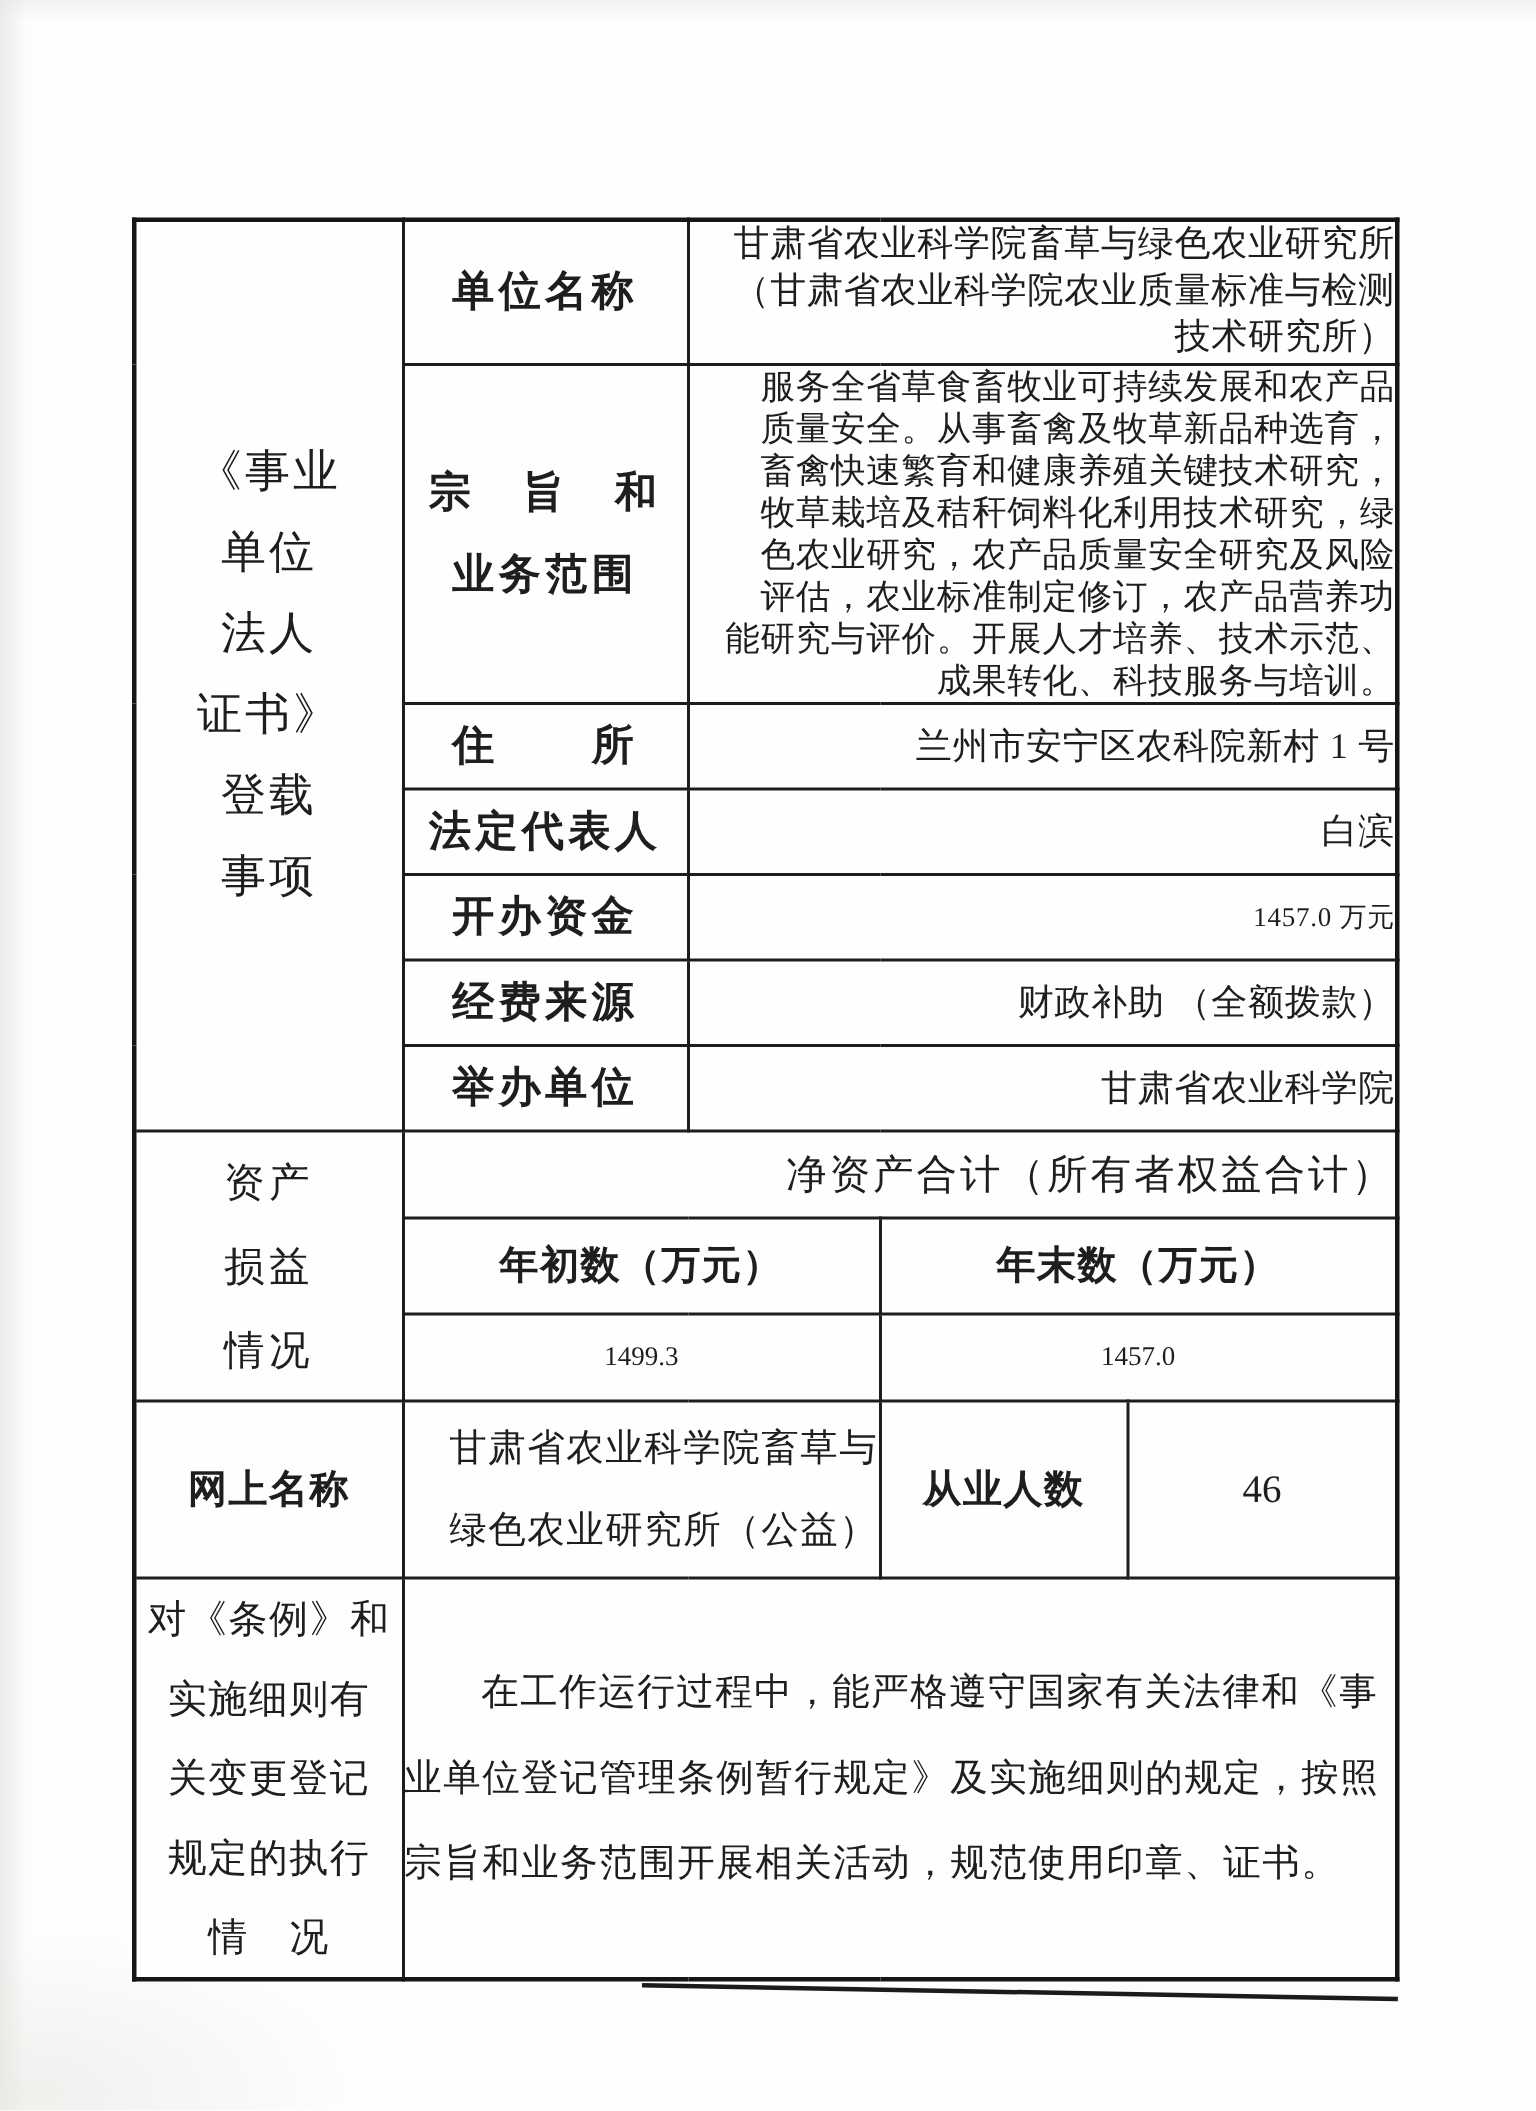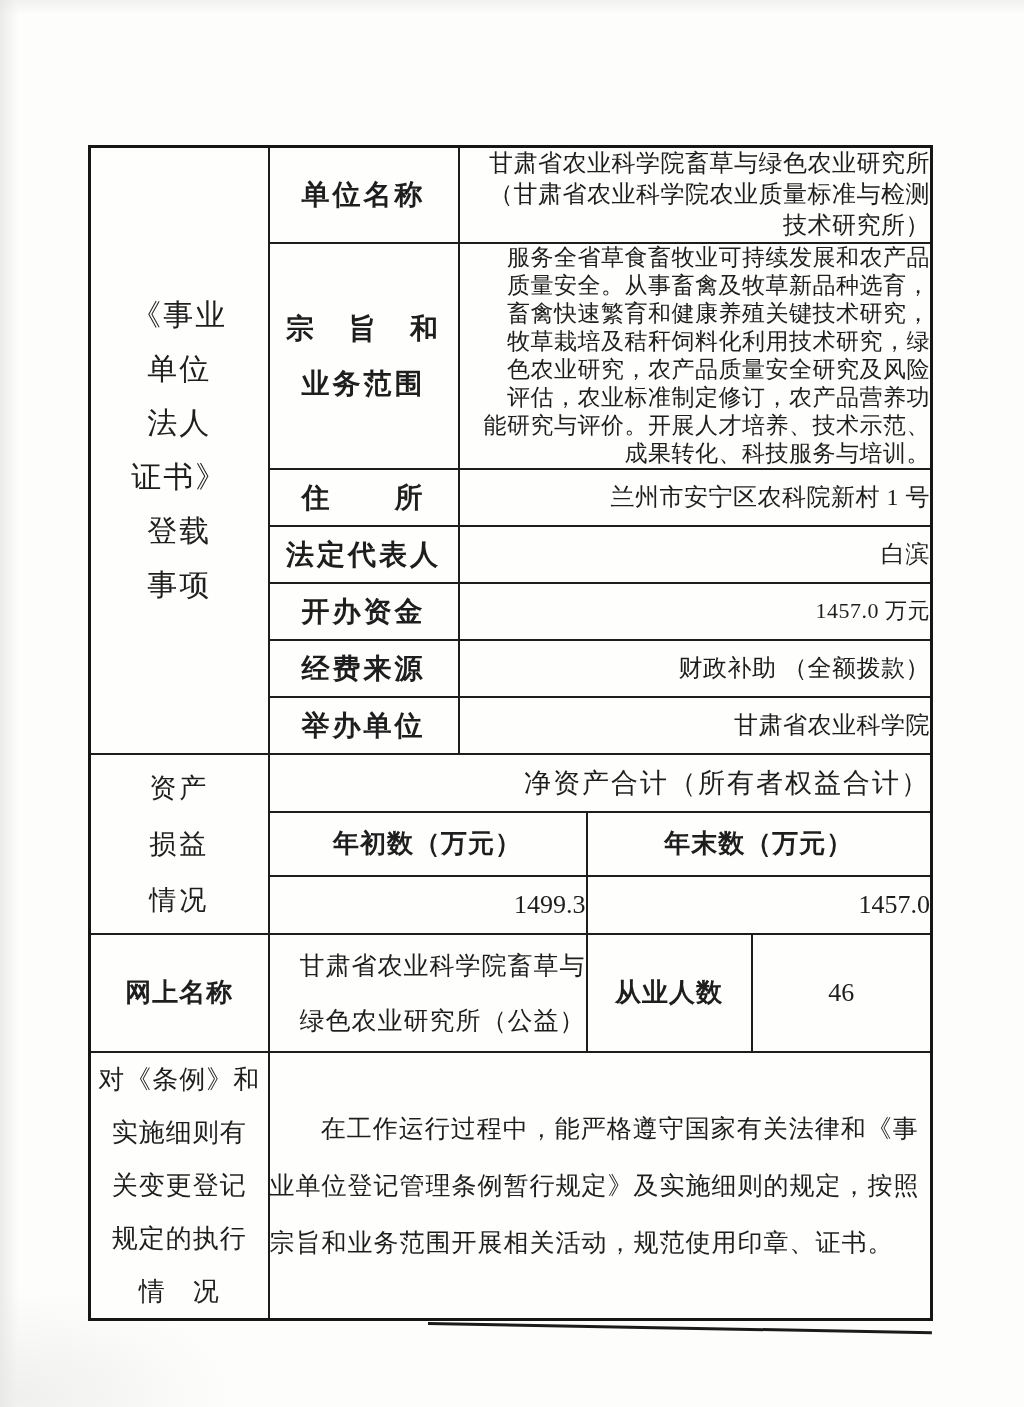--- a/index.html
+++ b/index.html
@@ -83,38 +83,38 @@
 
   
   .value {
     text-align: right;
     font-size: 24px;
     padding: 2px 8px 2px 13px;
     letter-spacing: 0.5px;
   }
   .value-3line { line-height: 31px; }
   .value-8line { line-height: 28px; font-size: 23px; padding-top: 0; padding-bottom: 0; }
-  .value-money { font-size: 22px; }
+  .value-money { font-size: 18px; }
 
   
   .assets-header {
     text-align: right;
     font-size: 27px;
     font-weight: 400;
     letter-spacing: 2px;
   }
   .assets-col-label {
     text-align: center;
     font-size: 26px;
     font-weight: 600;
     letter-spacing: 1px;
   }
   .assets-value {
-    text-align: right;
-    font-size: 26px;
+    text-align: center;
+    font-size: 18px;
   }
 
   
   .online-value {
     font-size: 25px;
     line-height: 55px;
     padding-left: 22px;
     letter-spacing: 1px;
   }
   .staff-field {

